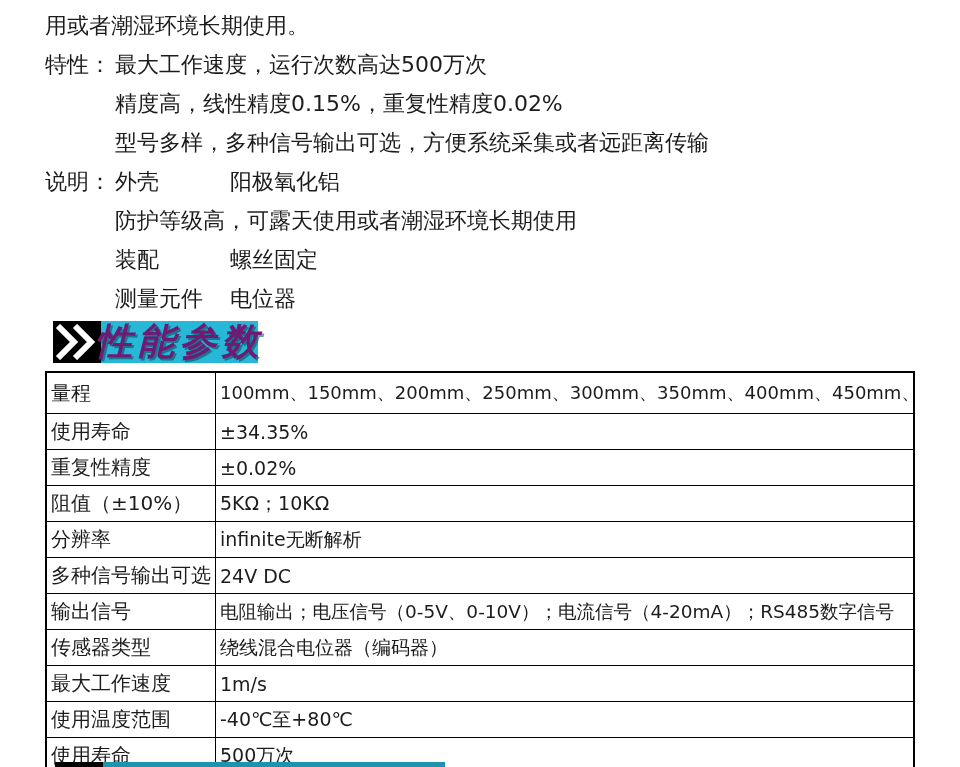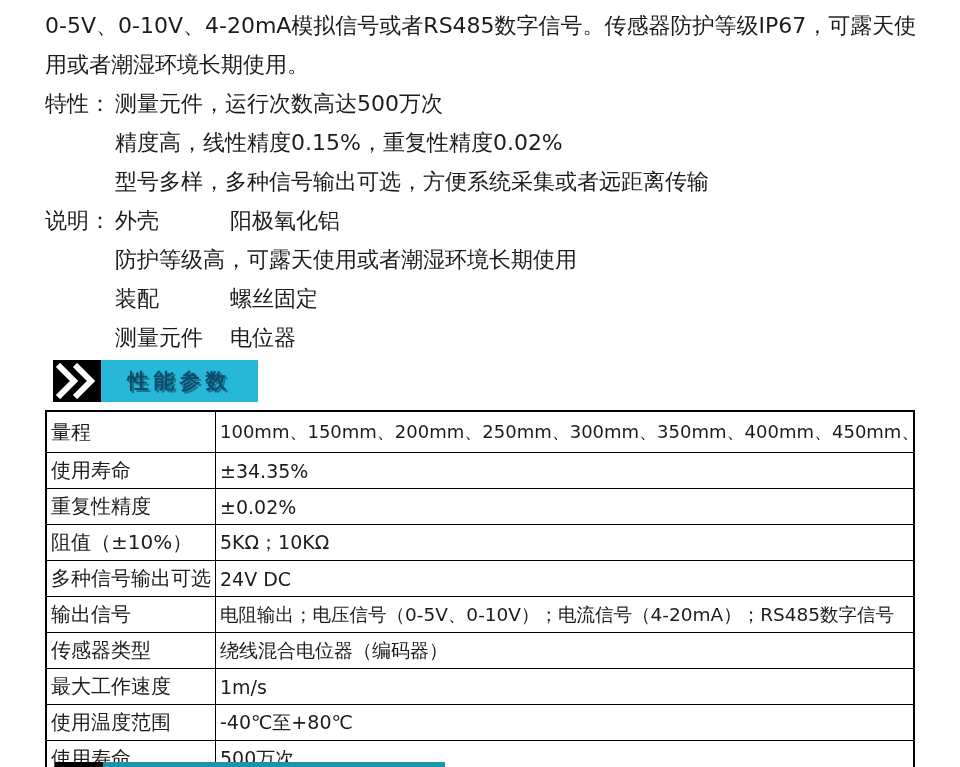--- a/index.html
+++ b/index.html
@@ -55,24 +55,25 @@
   .sec-title-box {
     width: 157px;
     height: 42px;
     background: #27b8d8;
     display: flex;
     align-items: center;
     justify-content: center;
   }
   .sec-title {
     font-family: "DejaVu Serif", "Liberation Serif", serif;
+    font-style: italic;
     font-weight: bold;
-    font-size: 21px;
+    font-size: 37px;
     letter-spacing: 5px;
-    color: #0c4a6e;
+    color: #701a75;
     text-shadow: 2px 2px 0 rgba(10,70,85,0.55);
     white-space: nowrap;
   }
   
   table.spec {
     border-collapse: collapse;
     width: 870px;
     margin-top: 2px;
     table-layout: fixed;
   }
@@ -114,25 +115,24 @@
     display: flex;
   }
   .next-header-sliver .s-black { width: 48px; background: #000000; }
   .next-header-sliver .s-teal  { flex: 1; background: #1d93ad; }
 </style>
 </head>
 <body>
 
 <div class="page">
 
-  <div class="tline">0-5V、0-10V、4-20mA模拟信号或者RS485数字信号。传感器防护等级IP67，可露天使</div>
   <div class="tline">用或者潮湿环境长期使用。</div>
 
   <div class="tline">
-    <span class="lbl">特性：</span><span>测量元件，运行次数高达500万次</span>
+    <span class="lbl">特性：</span><span>最大工作速度，运行次数高达500万次</span>
   </div>
   <div class="tline indent">精度高，线性精度0.15%，重复性精度0.02%</div>
   <div class="tline indent">型号多样，多种信号输出可选，方便系统采集或者远距离传输</div>
   <div class="tline">
     <span class="lbl">说明：</span><span class="desc-key">外壳</span><span>阳极氧化铝</span>
   </div>
 
   <div class="tline indent">防护等级高，可露天使用或者潮湿环境长期使用</div>
   <div class="tline indent">
     <span class="desc-key">装配</span><span>螺丝固定</span>
@@ -165,20 +165,24 @@
       </tr>
       <tr>
         <td class="k">重复性精度</td>
         <td class="v">±0.02%</td>
       </tr>
       <tr>
         <td class="k">阻值（±10%）</td>
         <td class="v">5KΩ；10KΩ</td>
       </tr>
       <tr>
+        <td class="k">分辨率</td>
+        <td class="v">infinite无断解析</td>
+      </tr>
+      <tr>
         <td class="k">多种信号输出可选</td>
         <td class="v">24V DC</td>
       </tr>
       <tr class="long">
         <td class="k">输出信号</td>
         <td class="v">电阻输出；电压信号（0-5V、0-10V）；电流信号（4-20mA）；RS485数字信号</td>
       </tr>
       <tr>
         <td class="k">传感器类型</td>
         <td class="v">绕线混合电位器（编码器）</td>

